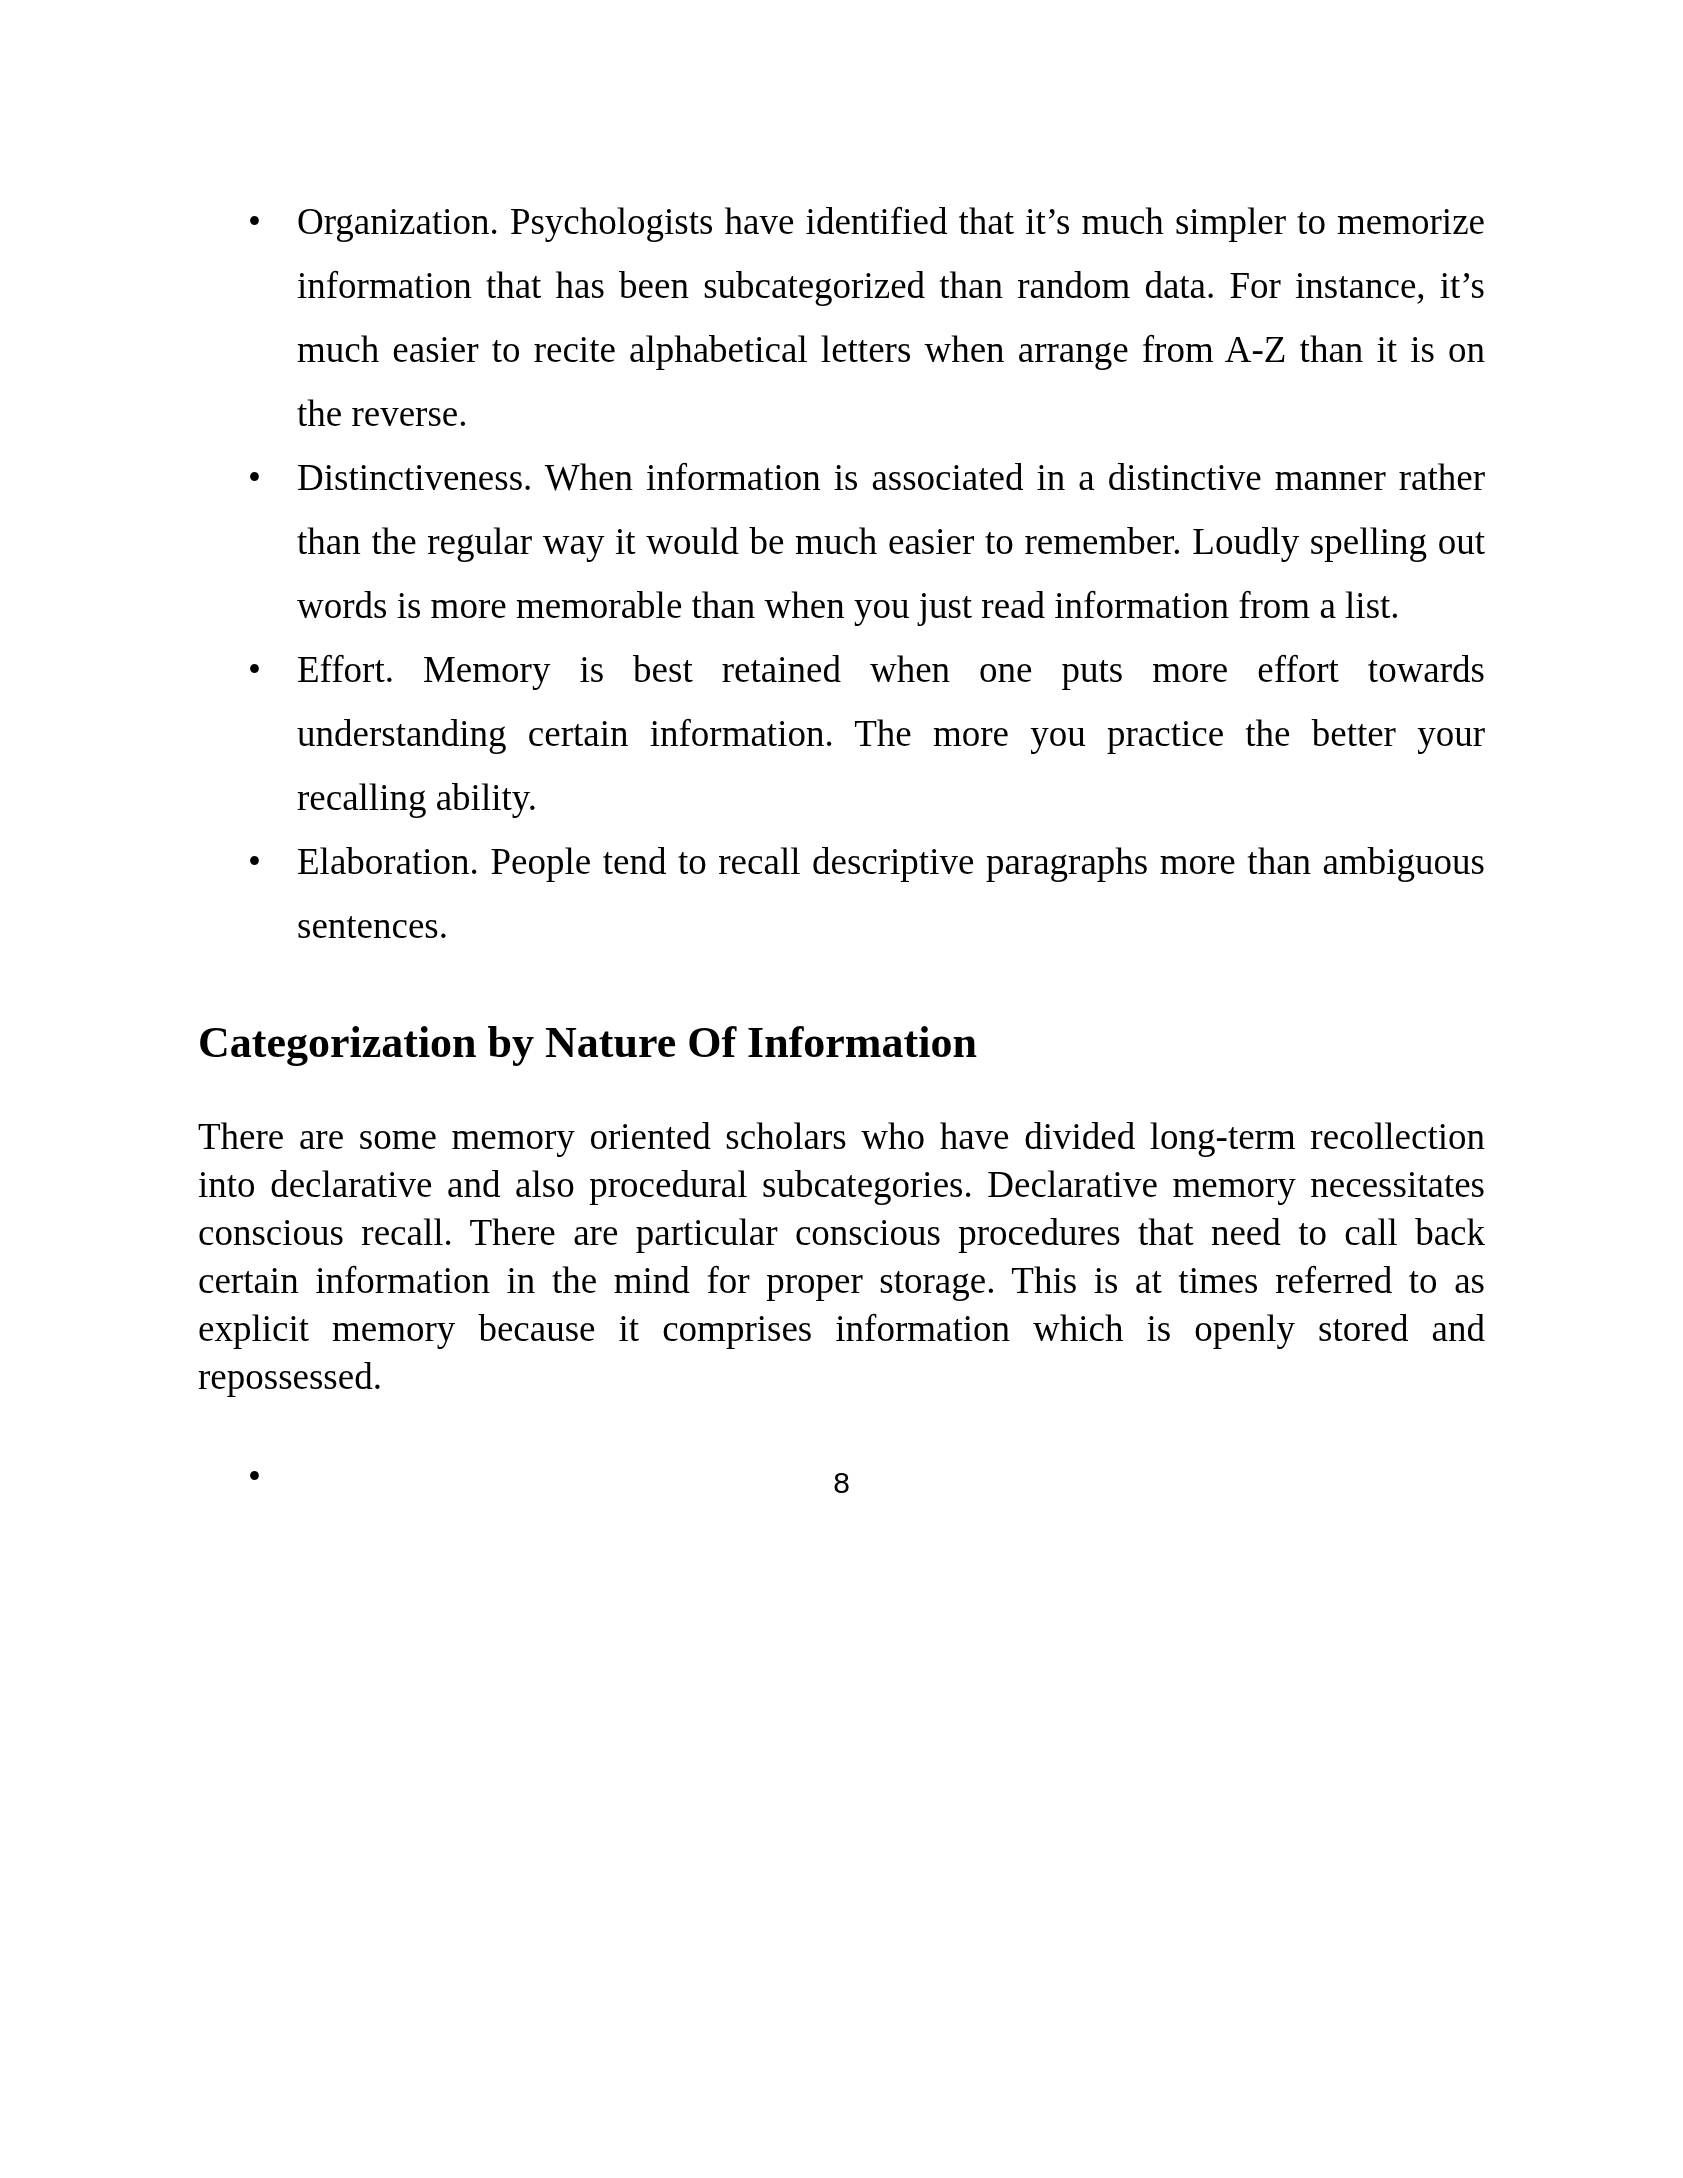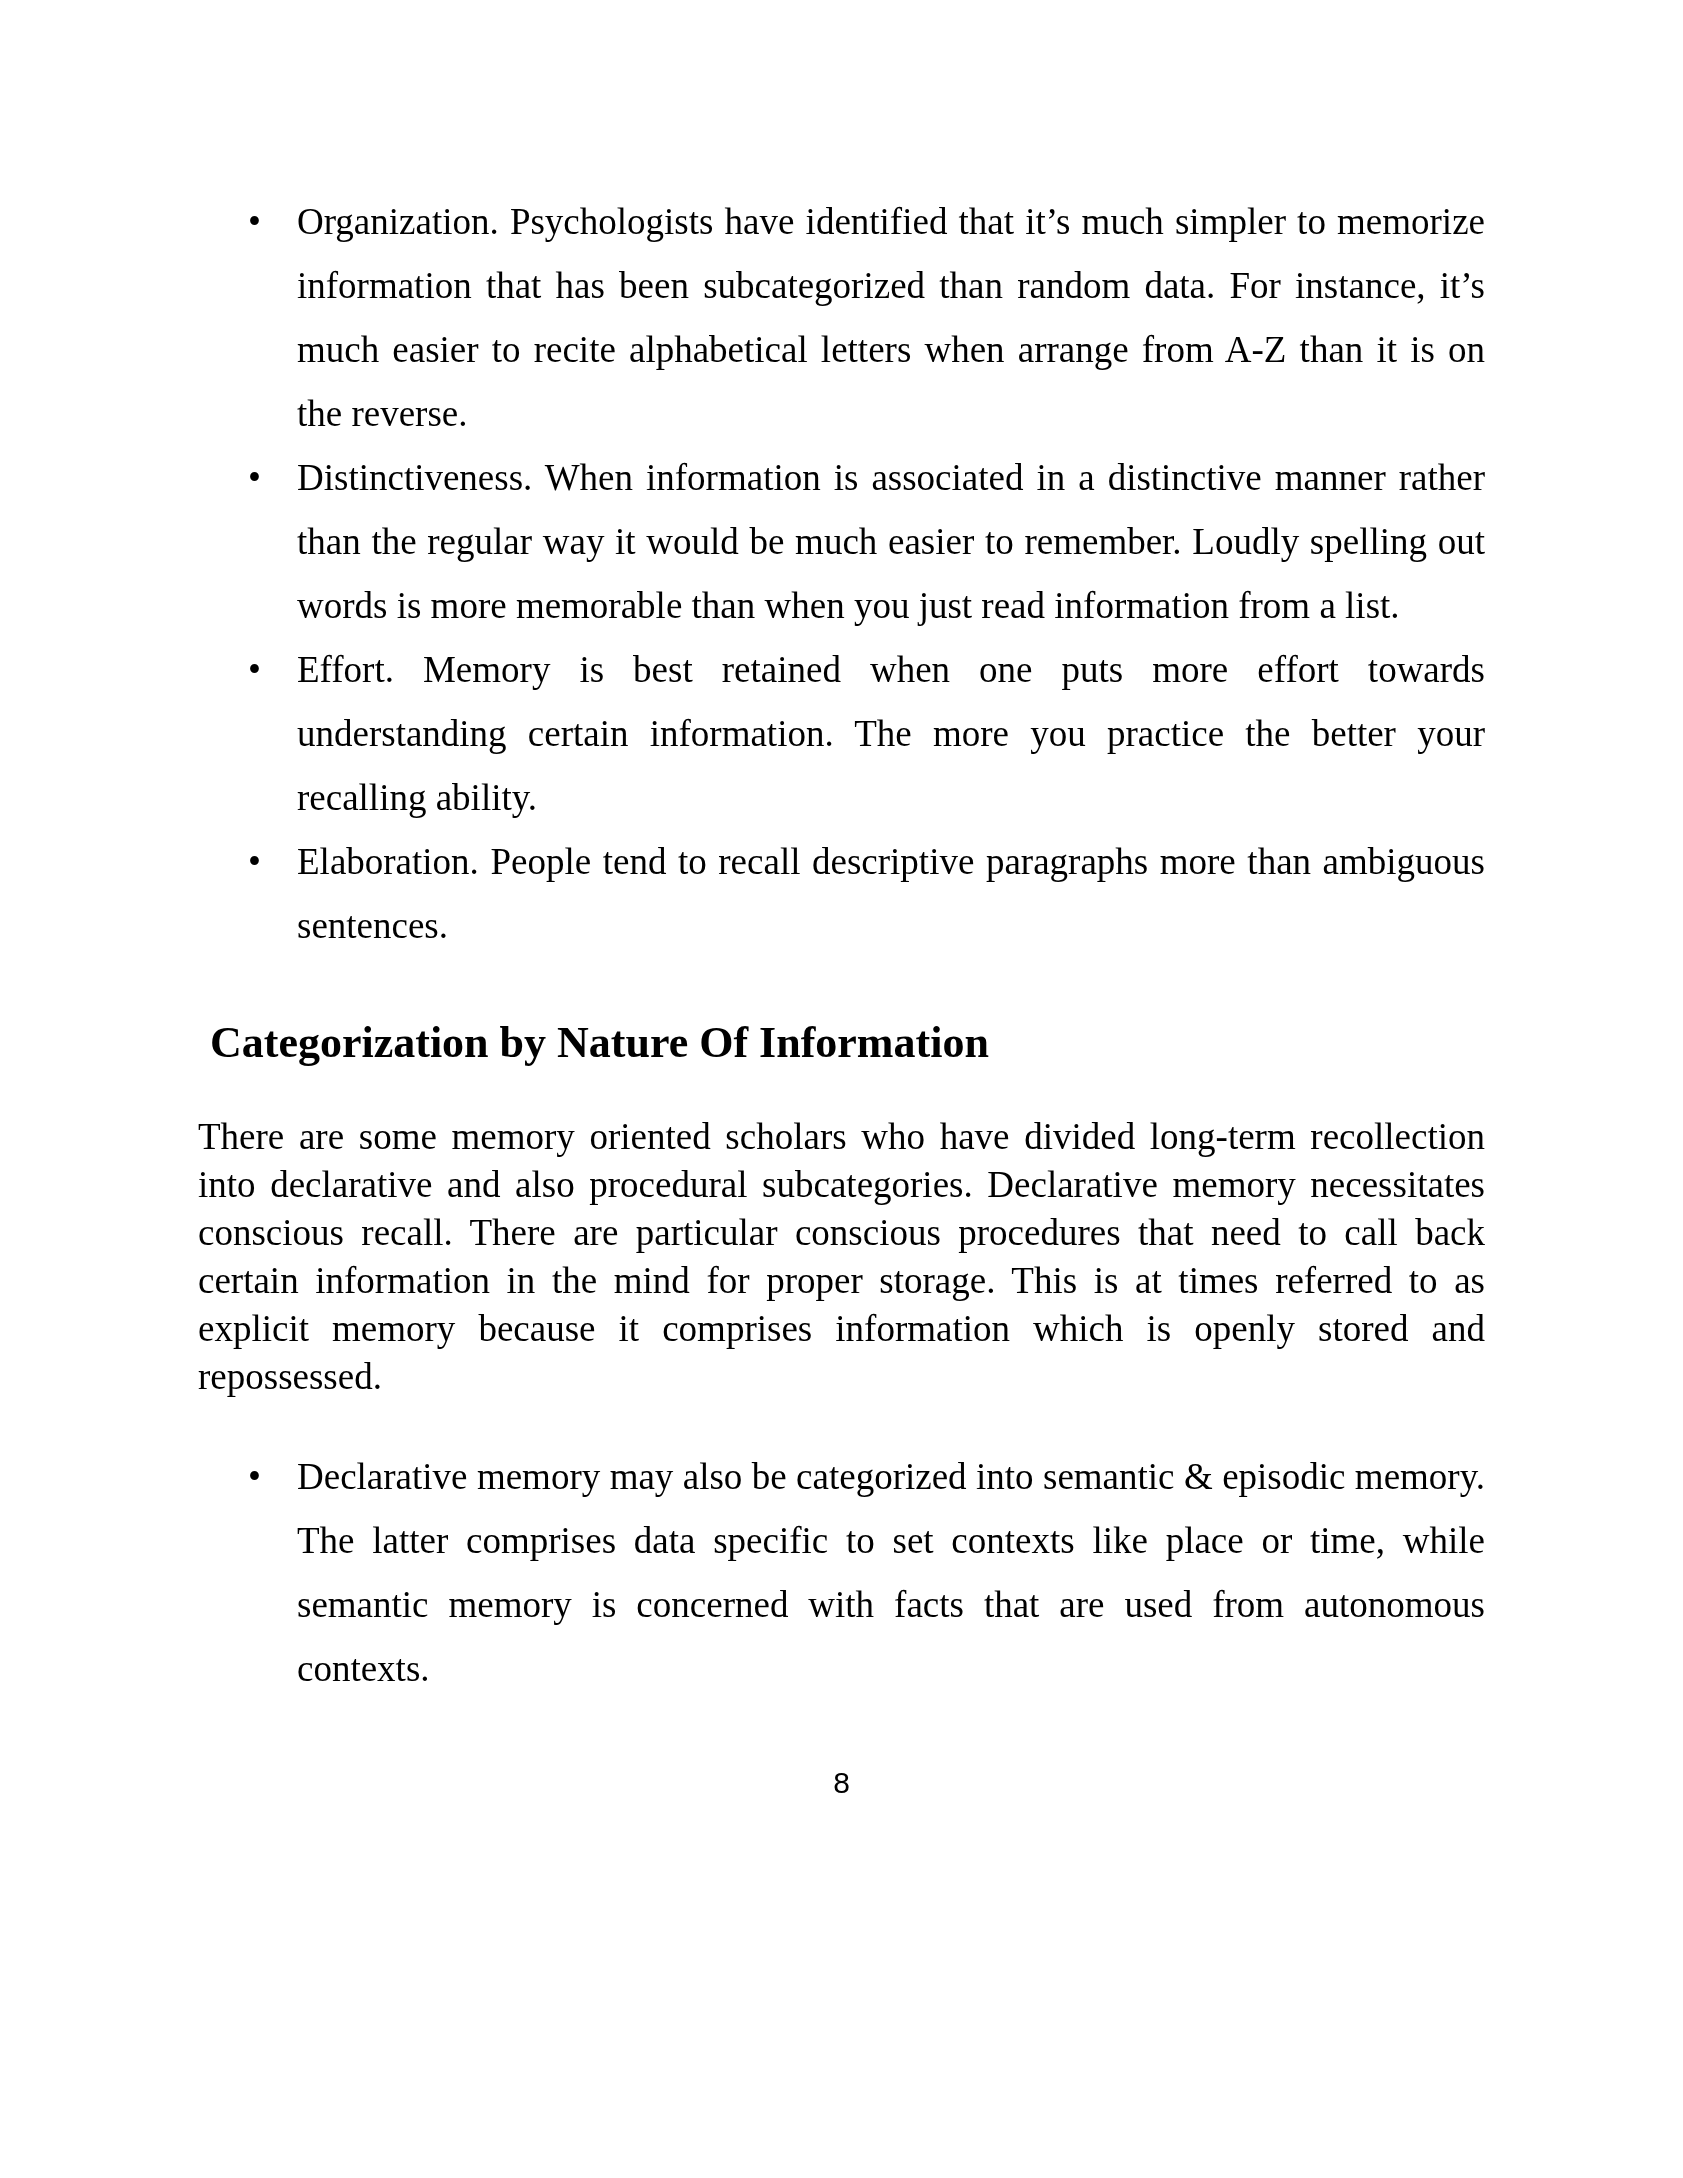--- a/index.html
+++ b/index.html
@@ -35,21 +35,21 @@
     text-justify: inter-word;
   }
   li.bullet-item .marker {
     position: absolute;
     left: 50px;
     top: 0;
     font-size: 37px;
     line-height: 64px;
   }
   .section-heading {
-    margin: 50px 0 0 12px;
+    margin: 50px 0 0 0;
     font-size: 44px;
     line-height: 69px;
     font-weight: bold;
   }
   .body-paragraph {
     margin: 36px 0 0 0;
     font-size: 37px;
     line-height: 48px;
     text-align: justify;
     text-justify: inter-word;
@@ -92,21 +92,20 @@
     </li>
   </ul>
 
   <h1 class="section-heading">Categorization by Nature Of Information</h1>
 
   <p class="body-paragraph">There are some memory oriented scholars who have divided long-term recollection into declarative and also procedural subcategories. Declarative memory necessitates conscious recall. There are particular conscious procedures that need to call back certain information in the mind for proper storage. This is at times referred to as explicit memory because it comprises information which is openly stored and repossessed.</p>
 
   <ul class="bullet-list second">
     <li class="bullet-item">
       <span class="marker">•</span>
-      <span class="bullet-text">Declarative memory may also be categorized into semantic &amp; episodic memory. The latter comprises data specific to set contexts like place or time, while semantic memory is concerned with facts that are used from autonomous contexts.</span>
     </li>
   </ul>
 
   <div class="page-footer">
     <span class="page-number">8</span>
   </div>
 
 </div>
 
 

